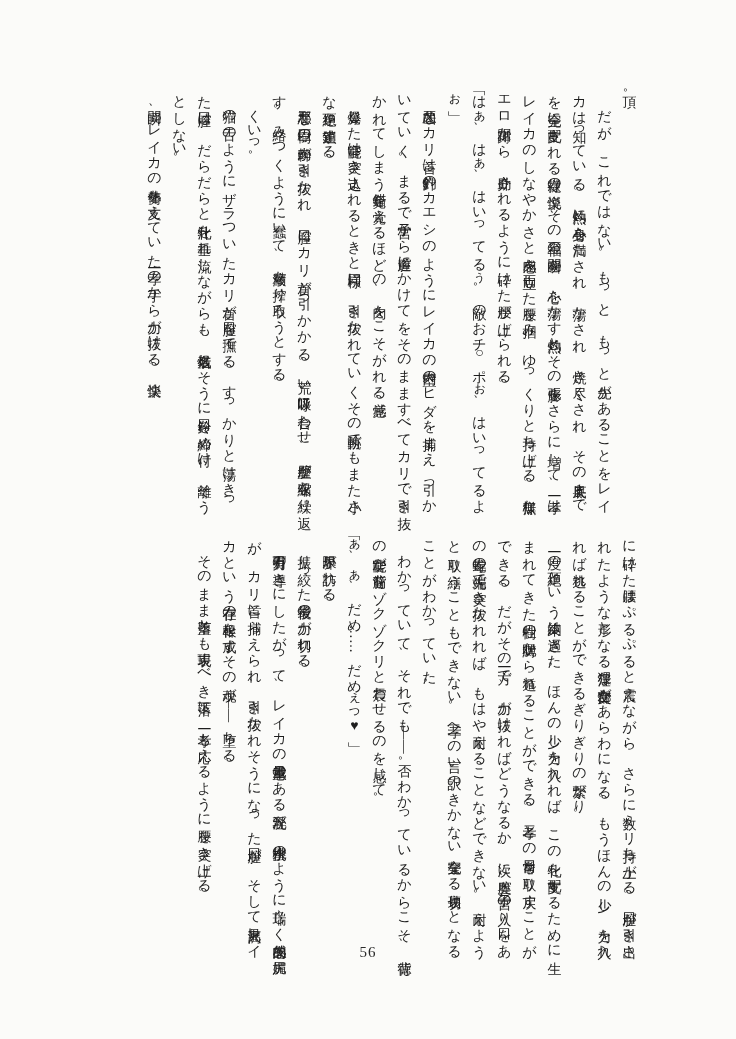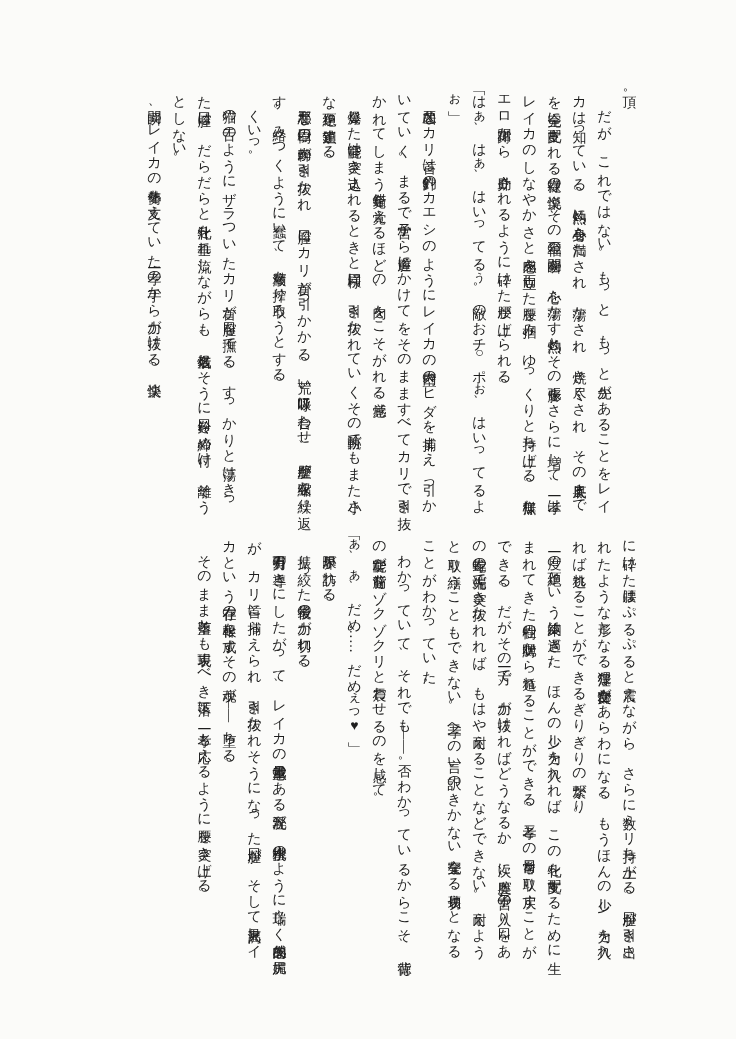--- a/index.html
+++ b/index.html
@@ -70,14 +70,15 @@
     <p>に砕けた腰はぷるぷると震えながら、さらに数ミリ持ち上がる。膣口が引き出されたような形となる淫猥な交合部があらわになる。もうほんの少し、力を入れれば逃れることができるぎりぎりの繋がり。</p>
     <p class="indent">一度の絶頂という約束は過ぎた。ほんの少し力を入れれば、この牝を支配するために生まれてきた牡樹の呪縛から遁れることができる。孝二との日常を取り戻すことができる。だがその一方で、力が抜ければどうなるか。次に膣奥、子宮の入り口をあの毒蛇の先端で突き抜かれれば、もはや耐えることなどできない。耐えようと取り繕うこともできない。孝二への言い訳のきかない完全なる裏切りとなることがわかっていた。</p>
     <p class="indent">わかっていて、それでも——否。わかっているからこそ、背徳の官能が背筋をゾクゾクリと震わせるのを感じて。</p>
     <p>「ぁ、ぁ、だめ……だめぇっ♥」</p>
     <p class="indent">限界が訪れる。</p>
     <p class="indent">振り絞った最後の力が切れる。</p>
     <p class="indent">万有引力の導きにしたがって、レイカの重量感のある淫乳が、水蜜桃のように瑞々しく肉感的な媚尻が、カリ首に捕らえられ、引き抜かれそうになった膣口が、そして高見沢レイカという存在の根幹を成すその魂が——堕ちる。</p>
     <p class="indent">そのまま堕落とも表現すべき落下に、一孝も応えるように腰を突き上げる。</p>
   </div>
 
+  <div class="page-number">56</div>
 
 </div>
 
 </body></html>

